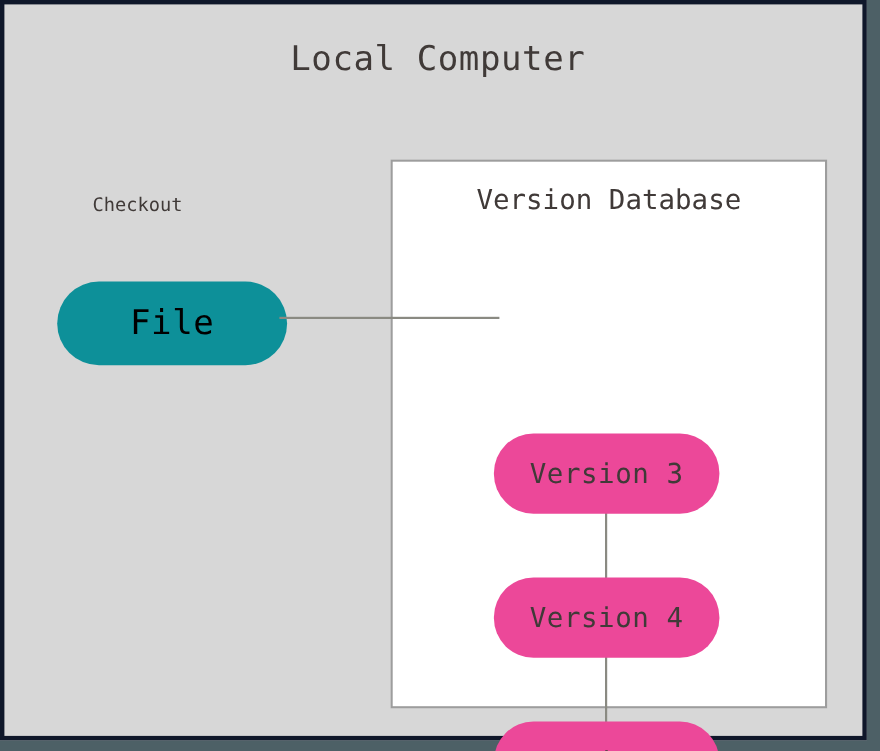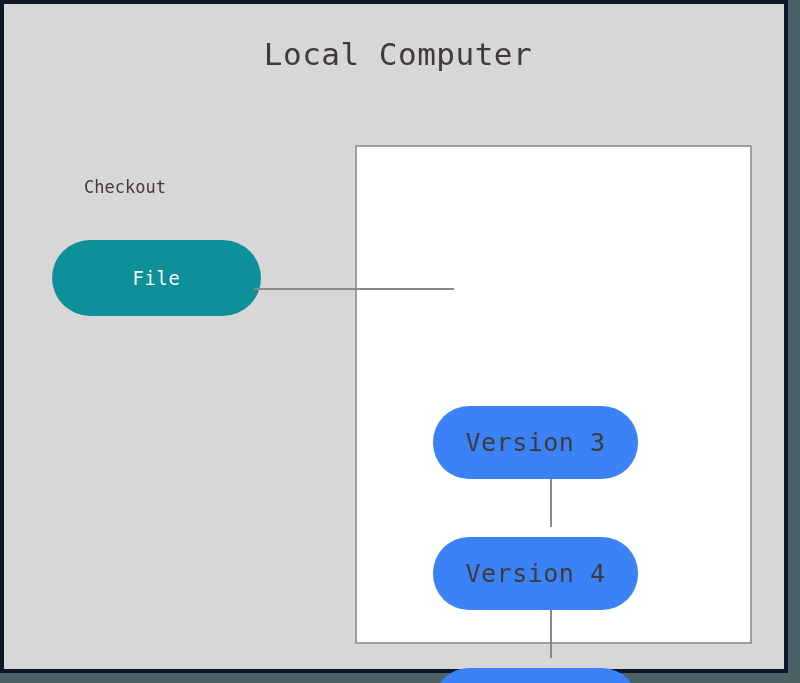--- a/index.html
+++ b/index.html
@@ -54,30 +54,30 @@
     top: 158px;
     font-size: 17px;
     color: #403a38;
     white-space: nowrap;
     margin-top: 15px;
   }
 
   .file-node {
     position: absolute;
     left: 48px;
-    top: 236px;
+    top: 252px;
     width: 209px;
     height: 76px;
     background: #0d9099;
     border-radius: 38px;
     display: flex;
     align-items: center;
     justify-content: center;
-    color: #ffffff;
-    font-size: 19px;
+    color: #000000;
+    font-size: 31px;
     letter-spacing: 0.5px;
     z-index: 3;
   }
 
   
   .version-db-panel {
     position: absolute;
     left: 351px;
     top: 141px;
     width: 397px;
@@ -94,33 +94,32 @@
     top: 20px;
     width: 100%;
     text-align: center;
     font-size: 25px;
     color: #403a38;
     white-space: nowrap;
   }
 
   .version-node {
     position: absolute;
-    left: 76px;
+    left: 92px;
     width: 205px;
     height: 73px;
-    background: #3b82f6;
+    background: #ec4899;
     border-radius: 36px;
     display: flex;
     align-items: center;
     justify-content: center;
     color: #403a38;
     font-size: 25px;
     letter-spacing: 0.5px;
     z-index: 3;
-    margin-top: 12px;
   }
   .version-node.v3 { top: 247px; }
   .version-node.v2 { top: 378px; }
   .version-node.v1 { top: 509px; }
 
   
   .v-connector {
     position: absolute;
     left: 193px;
     width: 2px;
@@ -153,20 +152,21 @@
     <div class="checkout-label">Checkout</div>
 
     <div class="file-node">
       <span>File</span>
     </div>
 
     <div class="h-connector"></div>
 
     <div class="version-db-panel">
 
+      <div class="version-db-title">Version Database</div>
 
       <div class="version-node v3">
         <span>Version 3</span>
       </div>
 
       <div class="v-connector c32"></div>
 
       <div class="version-node v2">
         <span>Version 4</span>
       </div>

